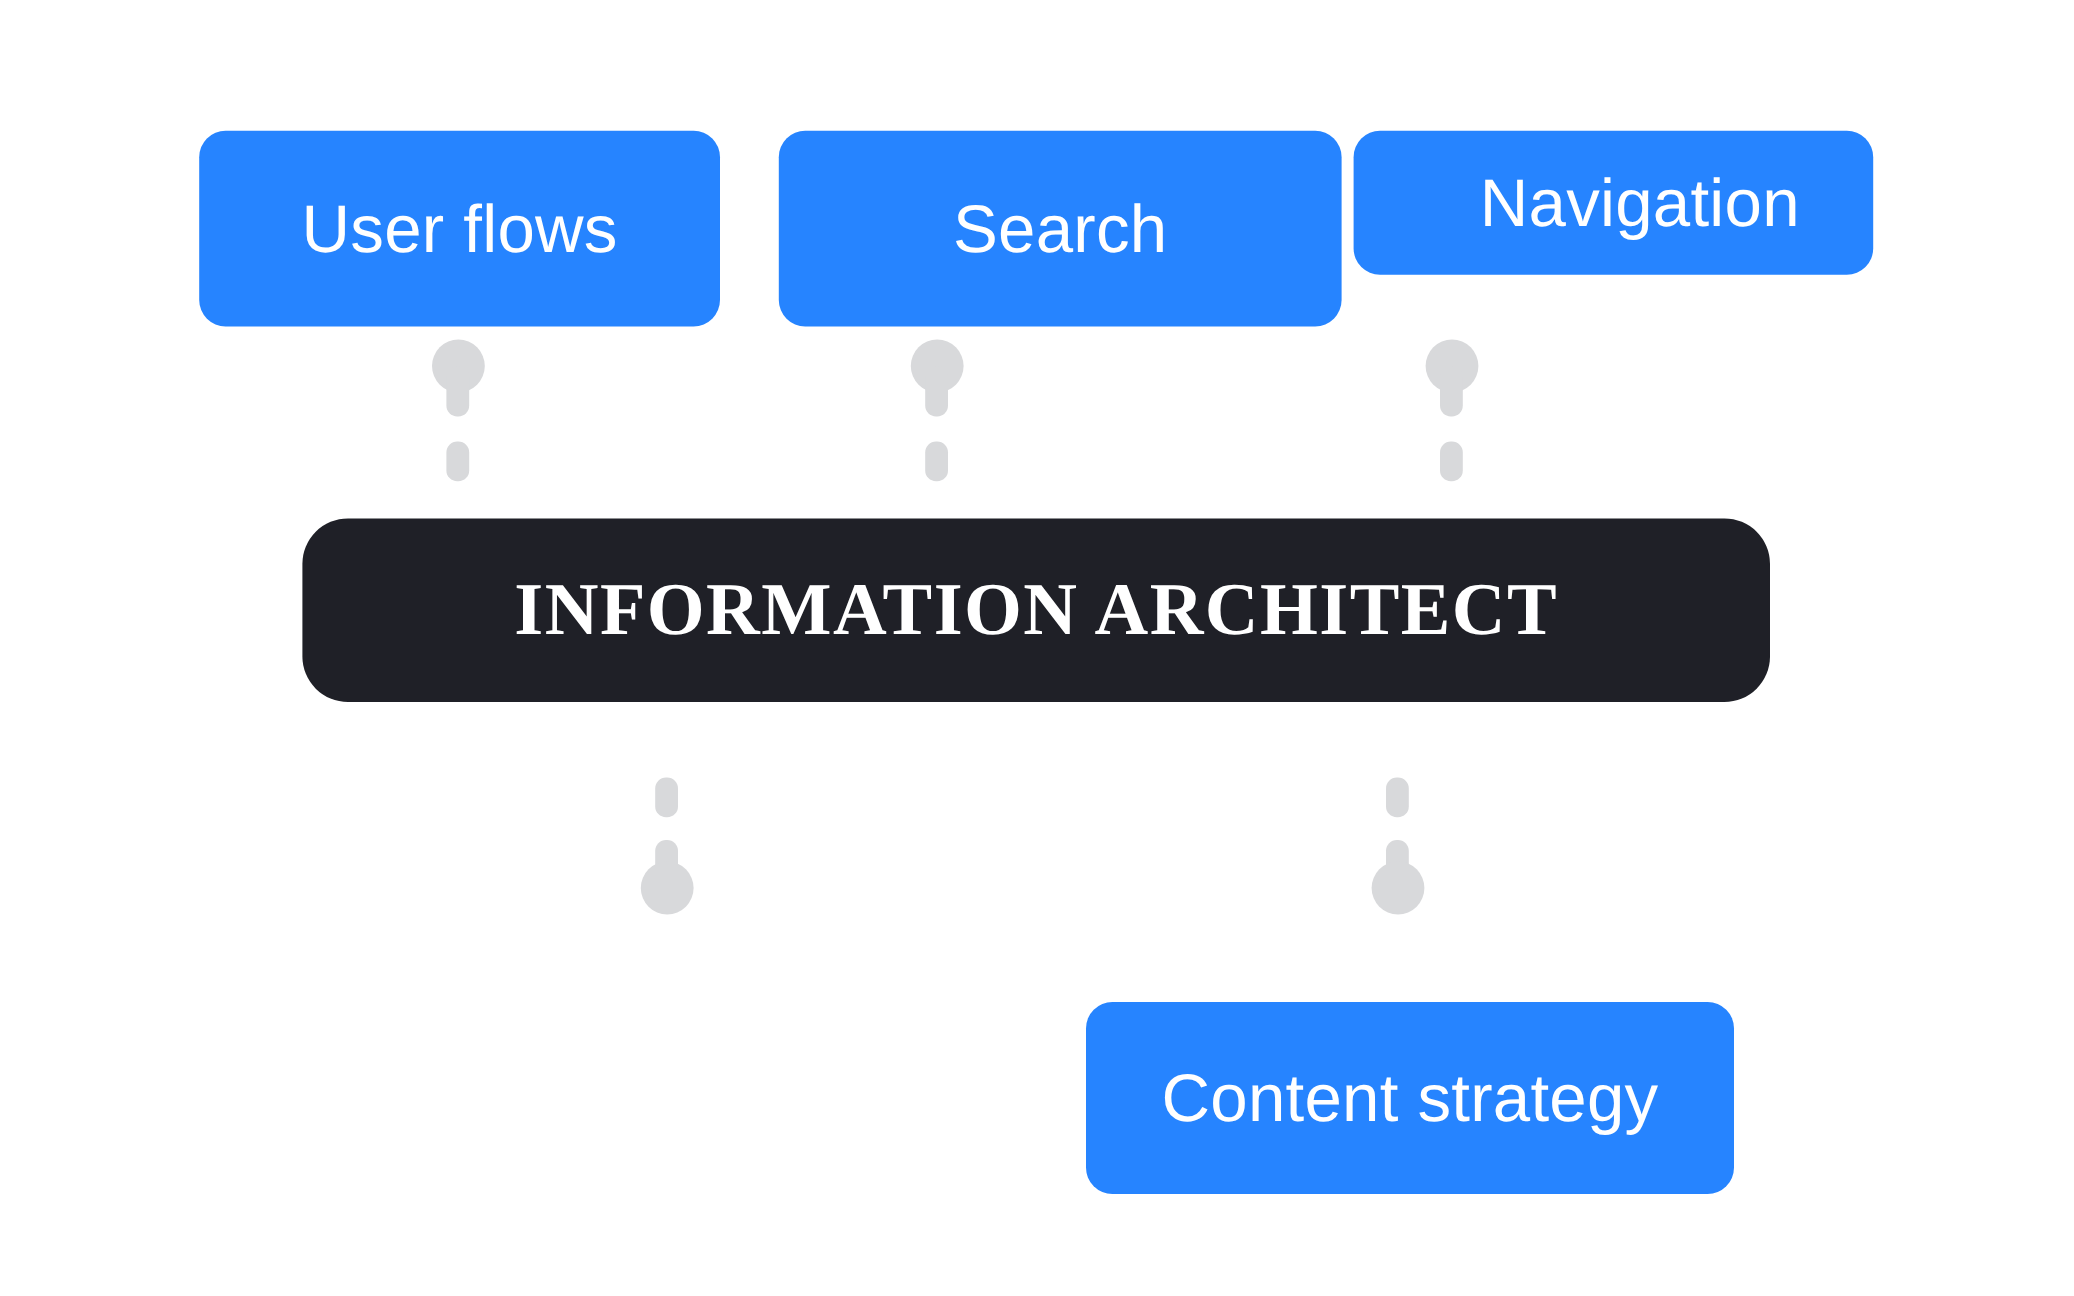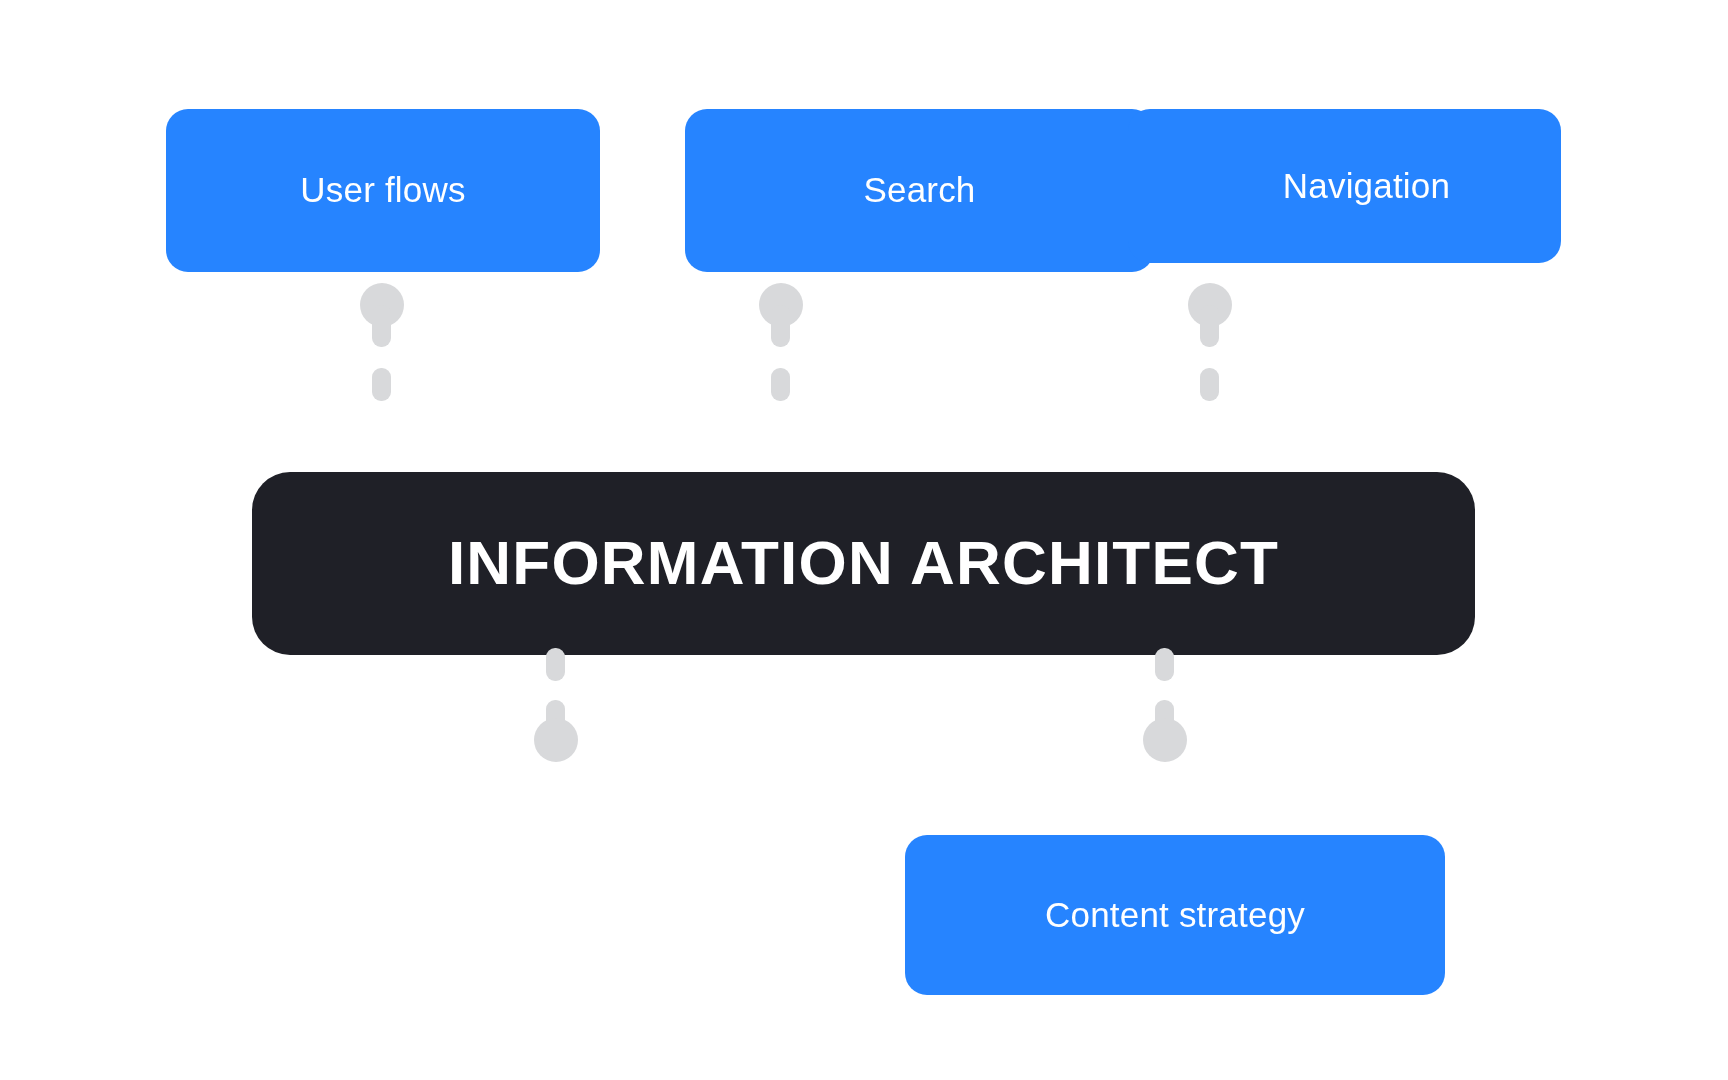--- a/index.html
+++ b/index.html
@@ -30,40 +30,40 @@
     box-sizing: border-box;
     color: #ffffff;
     text-align: center;
     line-height: 1.1;
     user-select: none;
   }
 
   .node-leaf {
     background: #2684FF;
     border-radius: 22px;
-    font-size: 35px;
+    font-size: 56px;
     font-weight: 400;
     letter-spacing: 0.2px;
   }
 
   .node-core {
     background: #1F2027;
     border-radius: 38px;
     font-size: 62px;
     font-weight: 700;
     letter-spacing: 1.2px;
   }
 
   
   #node-user-flows  { left: 166px;  top: 109px; width: 434px; height: 163px; }
-  #node-search      { left: 649px;  top: 109px; width: 469px; height: 163px; margin-left: 36px; }
-  #node-navigation  { left: 1128px; top: 109px; width: 433px; height: 154px; padding-left: 44px; }
+  #node-search      { left: 649px;  top: 109px; width: 469px; height: 163px; }
+  #node-navigation  { left: 1128px; top: 109px; width: 433px; height: 120px; padding-left: 44px; }
 
   
-  #node-core        { left: 252px;  top: 472px; width: 1223px; height: 183px; }
+  #node-core        { left: 252px;  top: 432px; width: 1223px; height: 153px; font-family: Liberation Serif, serif; }
 
   
   #node-labeling    { left: 302px;  top: 815px; width: 551px; height: 160px; }
   #node-content     { left: 905px;  top: 815px; width: 540px; height: 160px; margin-top: 20px; }
 
   
   .connector {
     position: absolute;
   }
   .conn-dot {

